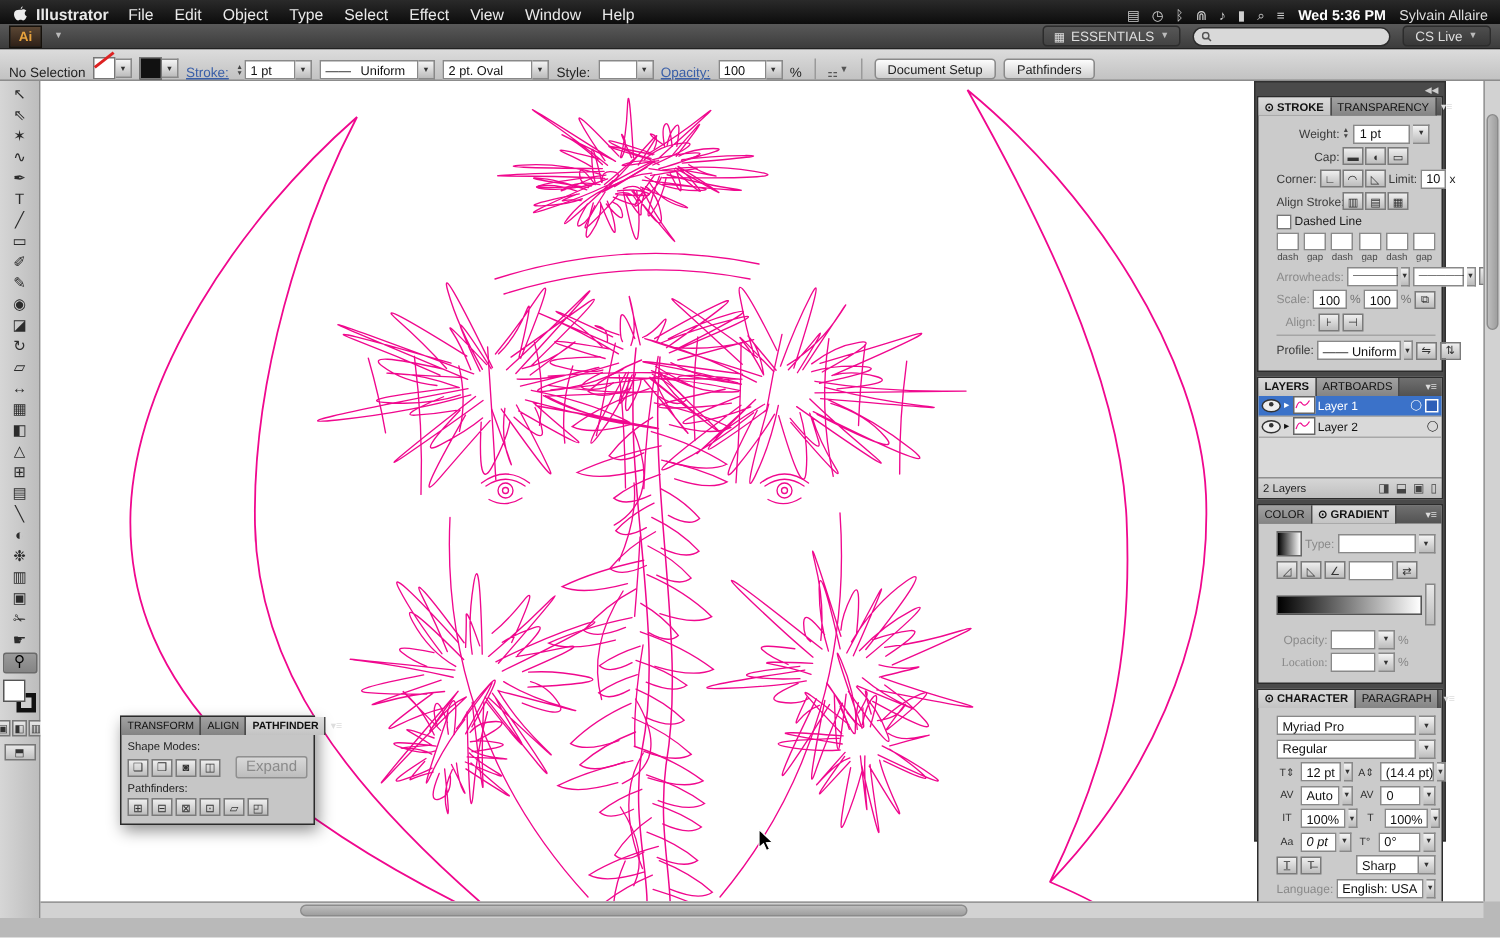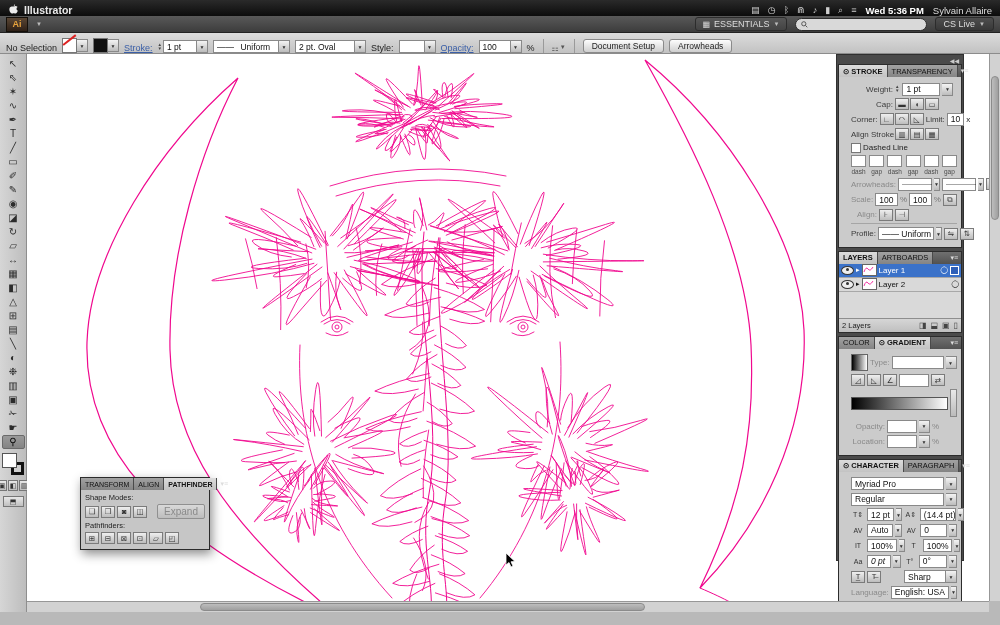--- a/index.html
+++ b/index.html
@@ -131,20 +131,31 @@
 <body>
 <div id="app">
 
   <div class="menubar">
     <span style="display:flex;align-items:center;">
       <svg width="10" height="12" viewBox="0 0 12 14">
         <path fill="#ececec" d="M8.5,0c0,1-0.6,2-1.5,2.4C6.9,1.3,7.6,0.3,8.5,0z M6.9,2.8c0.9,0,1.6-0.5,2.4-0.5 c0,0,1.4,0,2.2,1.2c-1.9,1.1-1.6,3.6,0.3,4.4c-0.4,1.2-1.5,3.4-2.9,3.4c-0.8,0-1-0.5-2-0.5c-1,0-1.3,0.5-2,0.5 C3.4,11.3,1.6,8.6,1.6,6.3c0-2.3,1.6-3.4,2.9-3.4C5.4,2.9,6.2,2.8,6.9,2.8z"></path>
       </svg>
     </span>
     <span class="appname">Illustrator</span>
+    <span style="display:flex;">
+        <span class="menu-item">File</span>
+        <span class="menu-item">Edit</span>
+        <span class="menu-item">Object</span>
+        <span class="menu-item">Type</span>
+        <span class="menu-item">Select</span>
+        <span class="menu-item">Effect</span>
+        <span class="menu-item">View</span>
+        <span class="menu-item">Window</span>
+        <span class="menu-item">Help</span>
+      </span>
     <span class="mb-right">
       <span style="display:flex;gap:8px;">
           <span class="mb-ico">▤</span>
           <span class="mb-ico">◷</span>
           <span class="mb-ico">ᛒ</span>
           <span class="mb-ico">⋒</span>
           <span class="mb-ico">♪</span>
           <span class="mb-ico">▮</span>
           <span class="mb-ico">⌕</span>
           <span class="mb-ico">≡</span>
@@ -211,21 +222,21 @@
     <span class="bluelink">Opacity:</span>
     <span class="combo">
       <span class="field" style="width:24px;">100</span>
       <span class="dd">▼</span>
     </span>
     <span>%</span>
     <span class="sep"></span>
     <span class="ico-cluster">⚏<span style="font-size:6px;">▼</span></span>
     <span class="sep"></span>
     <button class="pushbtn">Document Setup</button>
-    <button class="pushbtn">Arrowheads</button>
+    <button class="pushbtn">Pathfinders</button>
   </div>
 
   <div class="toolbar">
     <div style="display:flex;flex-direction:column;align-items:center;">
         <div class="tool">↖</div>
         <div class="tool">⇖</div>
         <div class="tool">✶</div>
         <div class="tool">∿</div>
         <div class="tool">✒</div>
         <div class="tool">T</div>
@@ -561,21 +572,21 @@
             <span class="gbar"></span>
           <span class="gslider"></span>
           </div>
         <div class="row">
             <span class="lbl dim" style="width:34px;">Opacity:</span>
           <span class="field" style="width:22px;"></span>
           <span class="dd">▼</span>
             <span style="color:#888;">%</span>
           </div>
         <div class="row">
-            <span class="lbl dim" style="width:34px;">Location:</span>
+            <span class="lbl dim" style="width:34px;font-family:Liberation Serif, serif;">Location:</span>
           <span class="field" style="width:22px;"></span>
           <span class="dd">▼</span>
             <span style="color:#888;">%</span>
           </div>
       </div>
     </div>
 
     <div class="panel">
       <div class="ptabs">
         <span class="ptab active">

